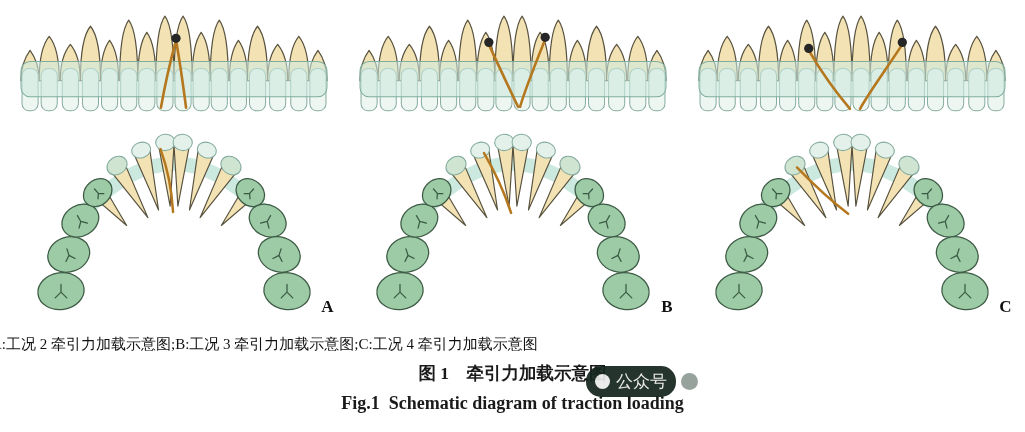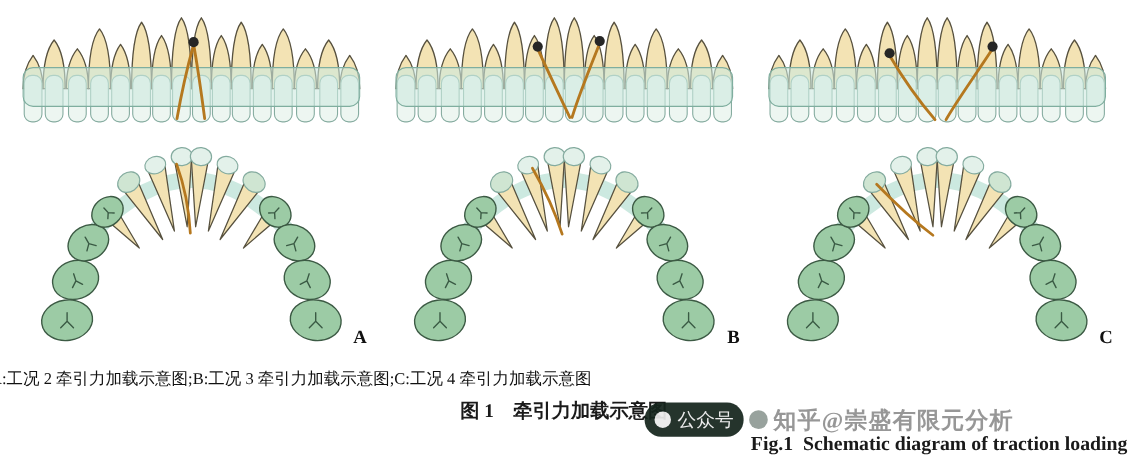--- a/index.html
+++ b/index.html
@@ -12,21 +12,21 @@
   .frontal{width:312px;height:119px;display:block;}
   .arch-wrap{position:relative;width:300px;margin-top:2px;}
   .arch{width:300px;height:198px;display:block;}
   .panel-label{
     position:absolute;right:-10px;bottom:6px;font-weight:bold;font-size:17px;
     font-family:"Liberation Serif", serif;color:#111;
   }
   .captions{position:relative;}
   .notes{font-size:15px;margin:12px 0 0 -9px;white-space:pre;color:#111;}
   .caption-zh{text-align:center;font-size:17.5px;font-weight:bold;margin-top:7px;white-space:pre;}
-  .caption-en{text-align:right;font-size:18px;font-weight:bold;margin-top:8px;white-space:pre;}
+  .caption-en{text-align:center;font-size:18px;font-weight:bold;margin-top:8px;white-space:pre;}
   .watermark{position:absolute;left:586px;top:366px;display:flex;align-items:center;gap:5px;z-index:5;justify-content:space-between;}
   .wm-badge{
     background:#15251d;border-radius:15px;padding:4px 9px;display:flex;align-items:center;gap:6px;
     color:#ececec;font-size:17px;opacity:.93;
   }
   .wm-badge-icon{width:15px;height:15px;border-radius:50%;background:#eaeaea;display:inline-block;}
   .wm-zhihu-icon{width:17px;height:17px;border-radius:50%;background:#44564c;opacity:.55;display:inline-block;}
   .wm-text{color:#7b7b7b;opacity:.78;font-size:21px;font-weight:bold;letter-spacing:1px;white-space:pre;}
   .defs-svg{position:absolute;width:0;height:0;overflow:hidden;}
 </style>
@@ -190,14 +190,13 @@
   <div class="caption-zh">图 1　牵引力加载示意图</div>
   <div class="caption-en">Fig.1  Schematic diagram of traction loading</div>
 </div>
 
 <div class="watermark">
   <span class="wm-badge">
     <span class="wm-badge-icon"></span>
     <span>公众号</span>
   </span>
   <span class="wm-zhihu-icon"></span>
-  <span class="wm-text">知乎@崇盛有限元分析</span>
 </div>
 
 </body></html>

